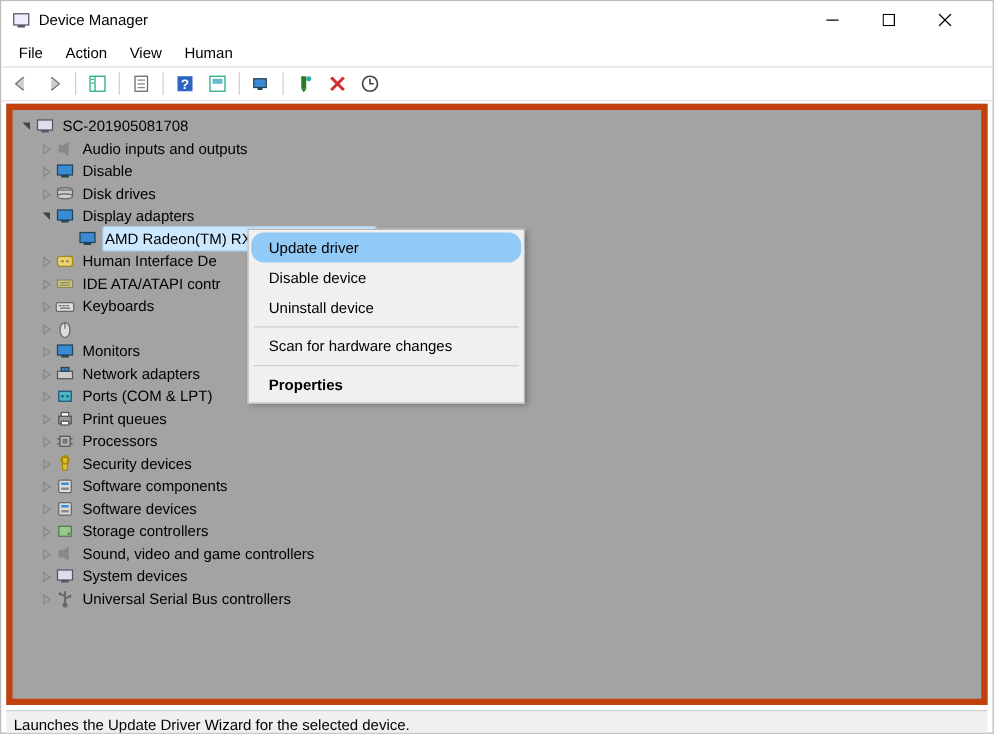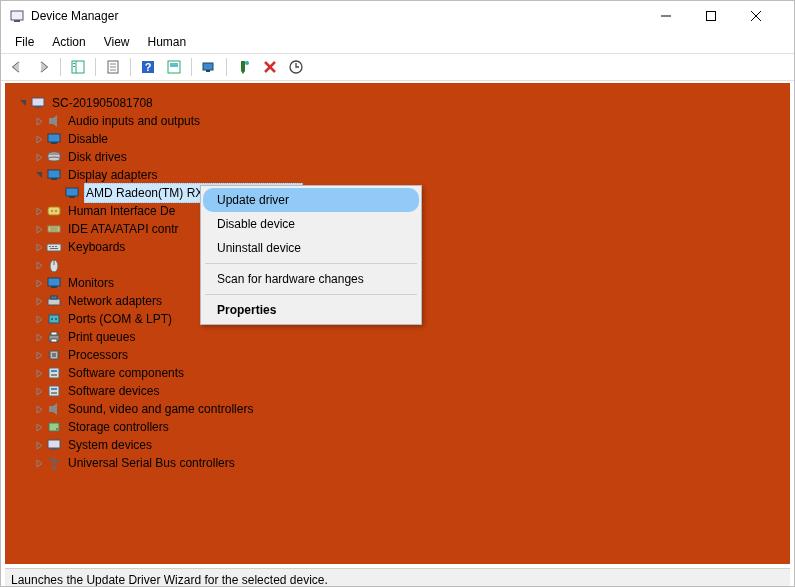--- a/index.html
+++ b/index.html
@@ -74,23 +74,23 @@
     width: 1px; height: 18px;
     background: #d0d0d0;
     margin: 0 3px;
   }
   .tool-btn svg { display: block; }
 
   
   .content {
     position: relative;
     height: calc(100% - 30px - 22px - 28px - 24px);
-    border: 7px solid #c2410c;
+    border: 5px solid #c2410c;
     margin: 2px 4px 4px 4px;
-    background: #c2410c;
+    background: #a3a3a3;
     overflow: hidden;
   }
   .tree {
     padding: 4px 2px;
     font-size: 12px;
     line-height: 18px;
     user-select: none;
   }
   .tree-row {
     display: flex;
@@ -510,20 +510,35 @@
         </div>
         <div class="tree-row">
           <span class="indent" style="width:18px"></span>
           <span class="tree-arrow">
             <svg width="9" height="9" viewBox="0 0 9 9">
               <path d="M2 1 L7 4.5 L2 8 Z" fill="none" stroke="#888"></path>
             </svg>
           </span>
           <span class="tree-icon">
             <svg width="16" height="16" viewBox="0 0 16 16">
+              <rect x="6" y="3" width="4" height="10" fill="#e0c040" stroke="#a80"></rect>
+              <circle cx="8" cy="5" r="3" fill="none" stroke="#a80" stroke-width="1.5"></circle>
+            </svg>
+          </span>
+          <span class="tree-label">Security devices</span>
+        </div>
+        <div class="tree-row">
+          <span class="indent" style="width:18px"></span>
+          <span class="tree-arrow">
+            <svg width="9" height="9" viewBox="0 0 9 9">
+              <path d="M2 1 L7 4.5 L2 8 Z" fill="none" stroke="#888"></path>
+            </svg>
+          </span>
+          <span class="tree-icon">
+            <svg width="16" height="16" viewBox="0 0 16 16">
               <rect x="3" y="3" width="10" height="10" rx="1" fill="#ddd" stroke="#666"></rect>
               <rect x="5" y="5" width="6" height="2" fill="#3b8bd4"></rect>
               <rect x="5" y="9" width="6" height="2" fill="#888"></rect>
             </svg>
           </span>
           <span class="tree-label">Software components</span>
         </div>
         <div class="tree-row">
           <span class="indent" style="width:18px"></span>
           <span class="tree-arrow">
@@ -542,40 +557,40 @@
         </div>
         <div class="tree-row">
           <span class="indent" style="width:18px"></span>
           <span class="tree-arrow">
             <svg width="9" height="9" viewBox="0 0 9 9">
               <path d="M2 1 L7 4.5 L2 8 Z" fill="none" stroke="#888"></path>
             </svg>
           </span>
           <span class="tree-icon">
             <svg width="16" height="16" viewBox="0 0 16 16">
+              <rect x="3" y="4" width="10" height="8" fill="#9c8" stroke="#575"></rect>
+              <circle cx="11" cy="10" r="1" fill="#575"></circle>
+            </svg>
+          </span>
+          <span class="tree-label">Storage controllers</span>
+        </div>
+        <div class="tree-row">
+          <span class="indent" style="width:18px"></span>
+          <span class="tree-arrow">
+            <svg width="9" height="9" viewBox="0 0 9 9">
+              <path d="M2 1 L7 4.5 L2 8 Z" fill="none" stroke="#888"></path>
+            </svg>
+          </span>
+          <span class="tree-icon">
+            <svg width="16" height="16" viewBox="0 0 16 16">
               <rect x="3" y="5" width="4" height="6" fill="#888"></rect>
               <path d="M7 5 L11 2 L11 14 L7 11 Z" fill="#888"></path>
             </svg>
           </span>
           <span class="tree-label">Sound, video and game controllers</span>
-        </div>
-        <div class="tree-row">
-          <span class="indent" style="width:18px"></span>
-          <span class="tree-arrow">
-            <svg width="9" height="9" viewBox="0 0 9 9">
-              <path d="M2 1 L7 4.5 L2 8 Z" fill="none" stroke="#888"></path>
-            </svg>
-          </span>
-          <span class="tree-icon">
-            <svg width="16" height="16" viewBox="0 0 16 16">
-              <rect x="3" y="4" width="10" height="8" fill="#9c8" stroke="#575"></rect>
-              <circle cx="11" cy="10" r="1" fill="#575"></circle>
-            </svg>
-          </span>
-          <span class="tree-label">Storage controllers</span>
         </div>
         <div class="tree-row">
           <span class="indent" style="width:18px"></span>
           <span class="tree-arrow">
             <svg width="9" height="9" viewBox="0 0 9 9">
               <path d="M2 1 L7 4.5 L2 8 Z" fill="none" stroke="#888"></path>
             </svg>
           </span>
           <span class="tree-icon">
             <svg width="16" height="16" viewBox="0 0 16 16">

